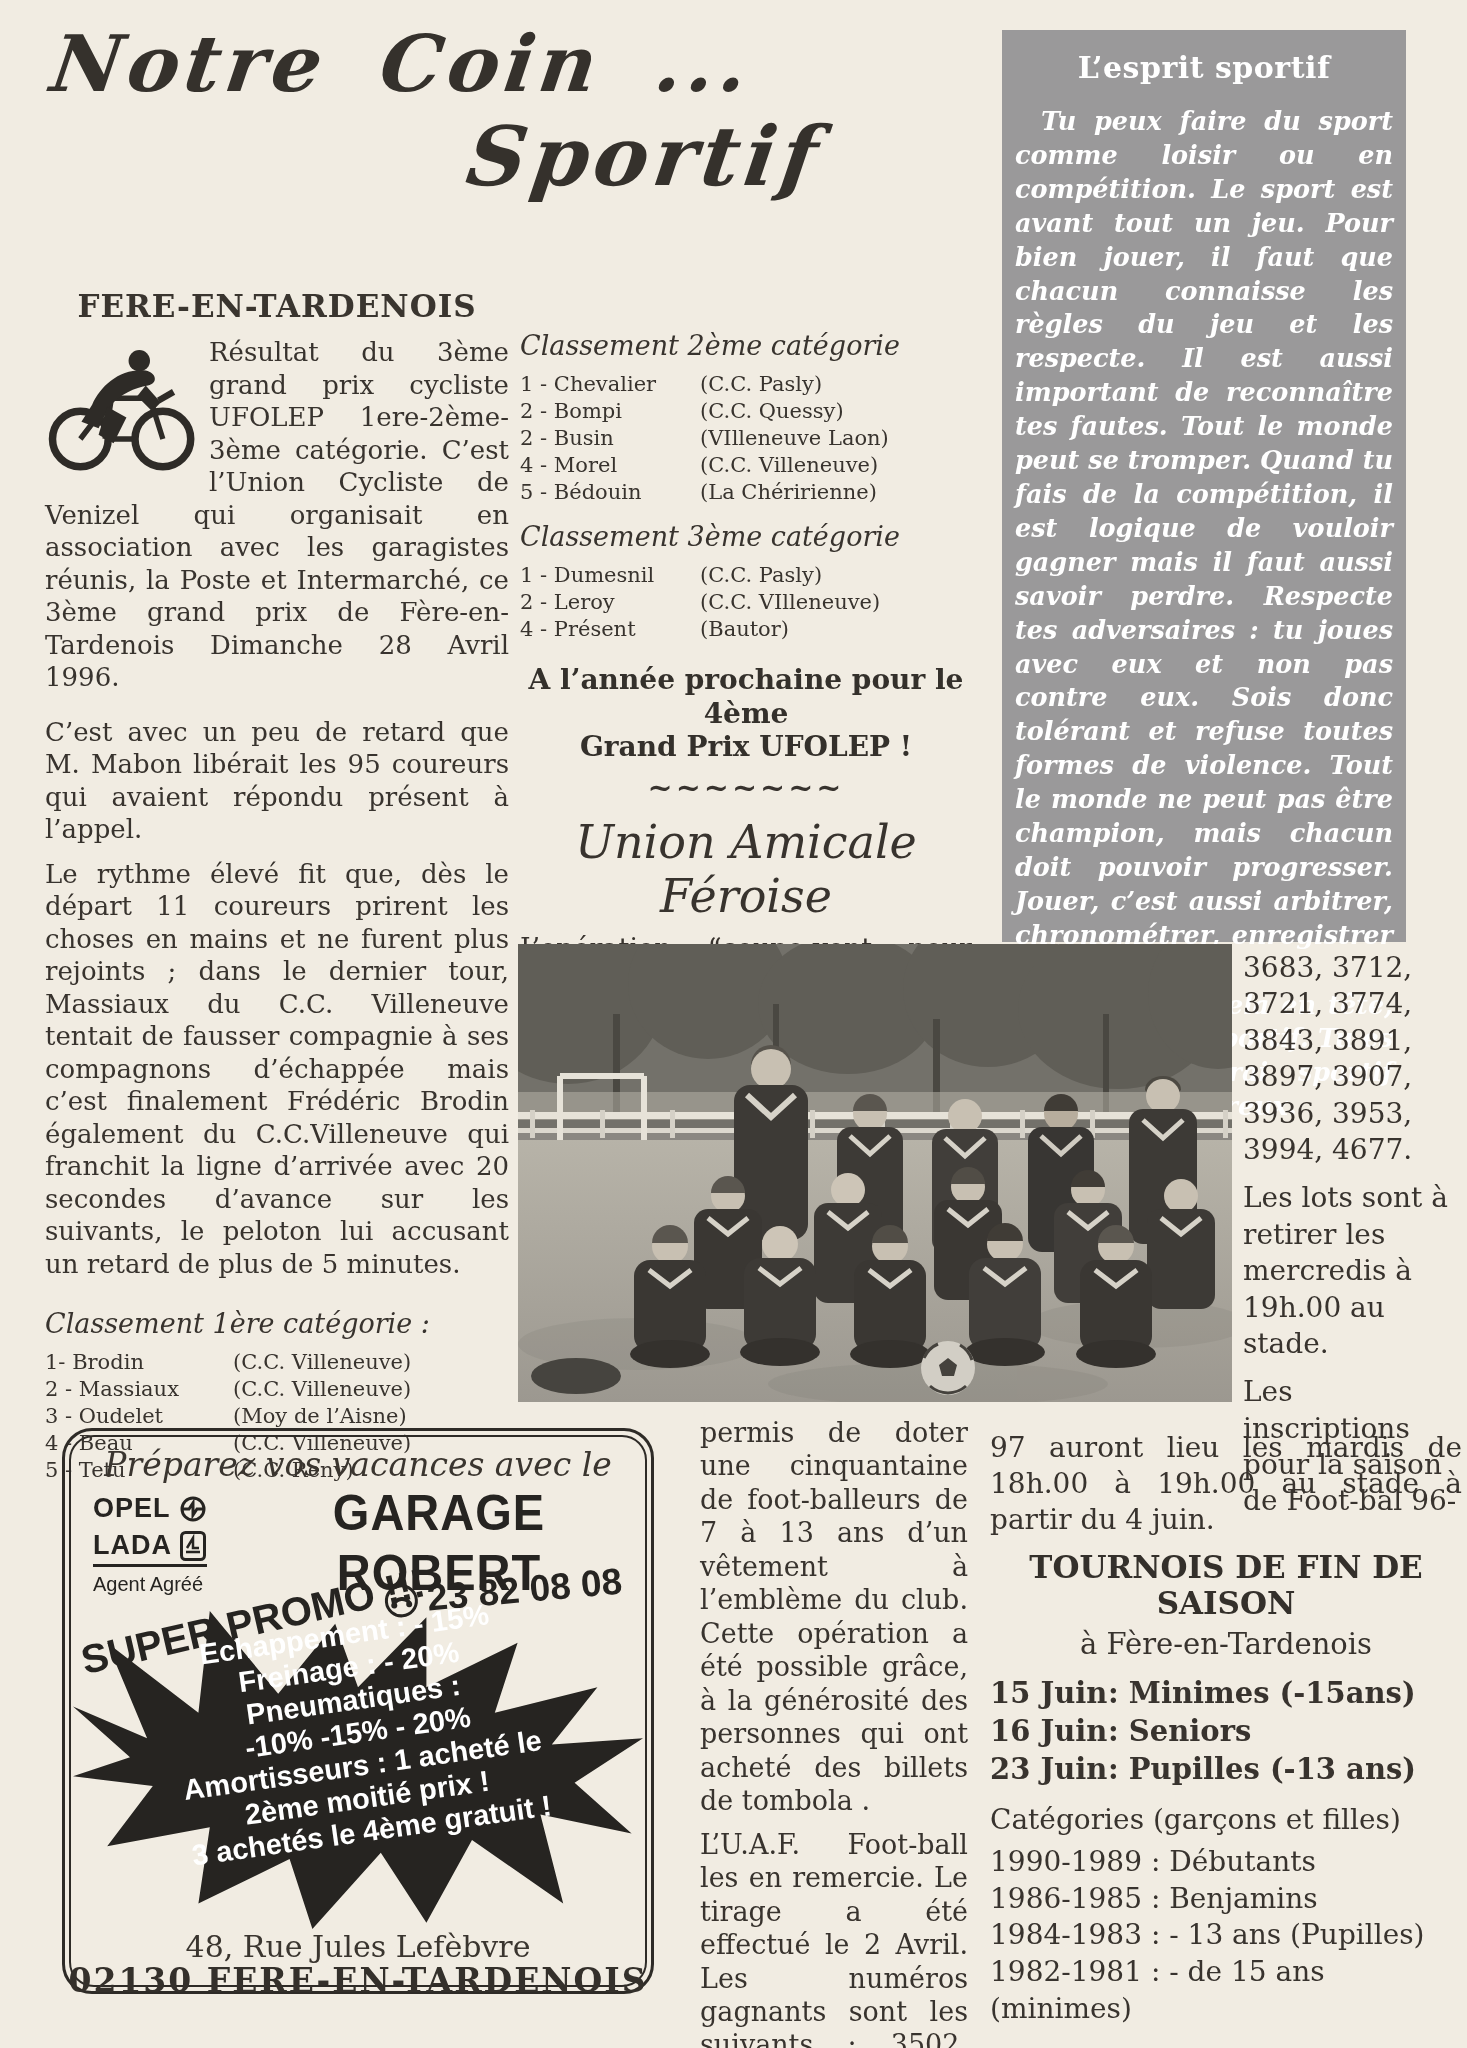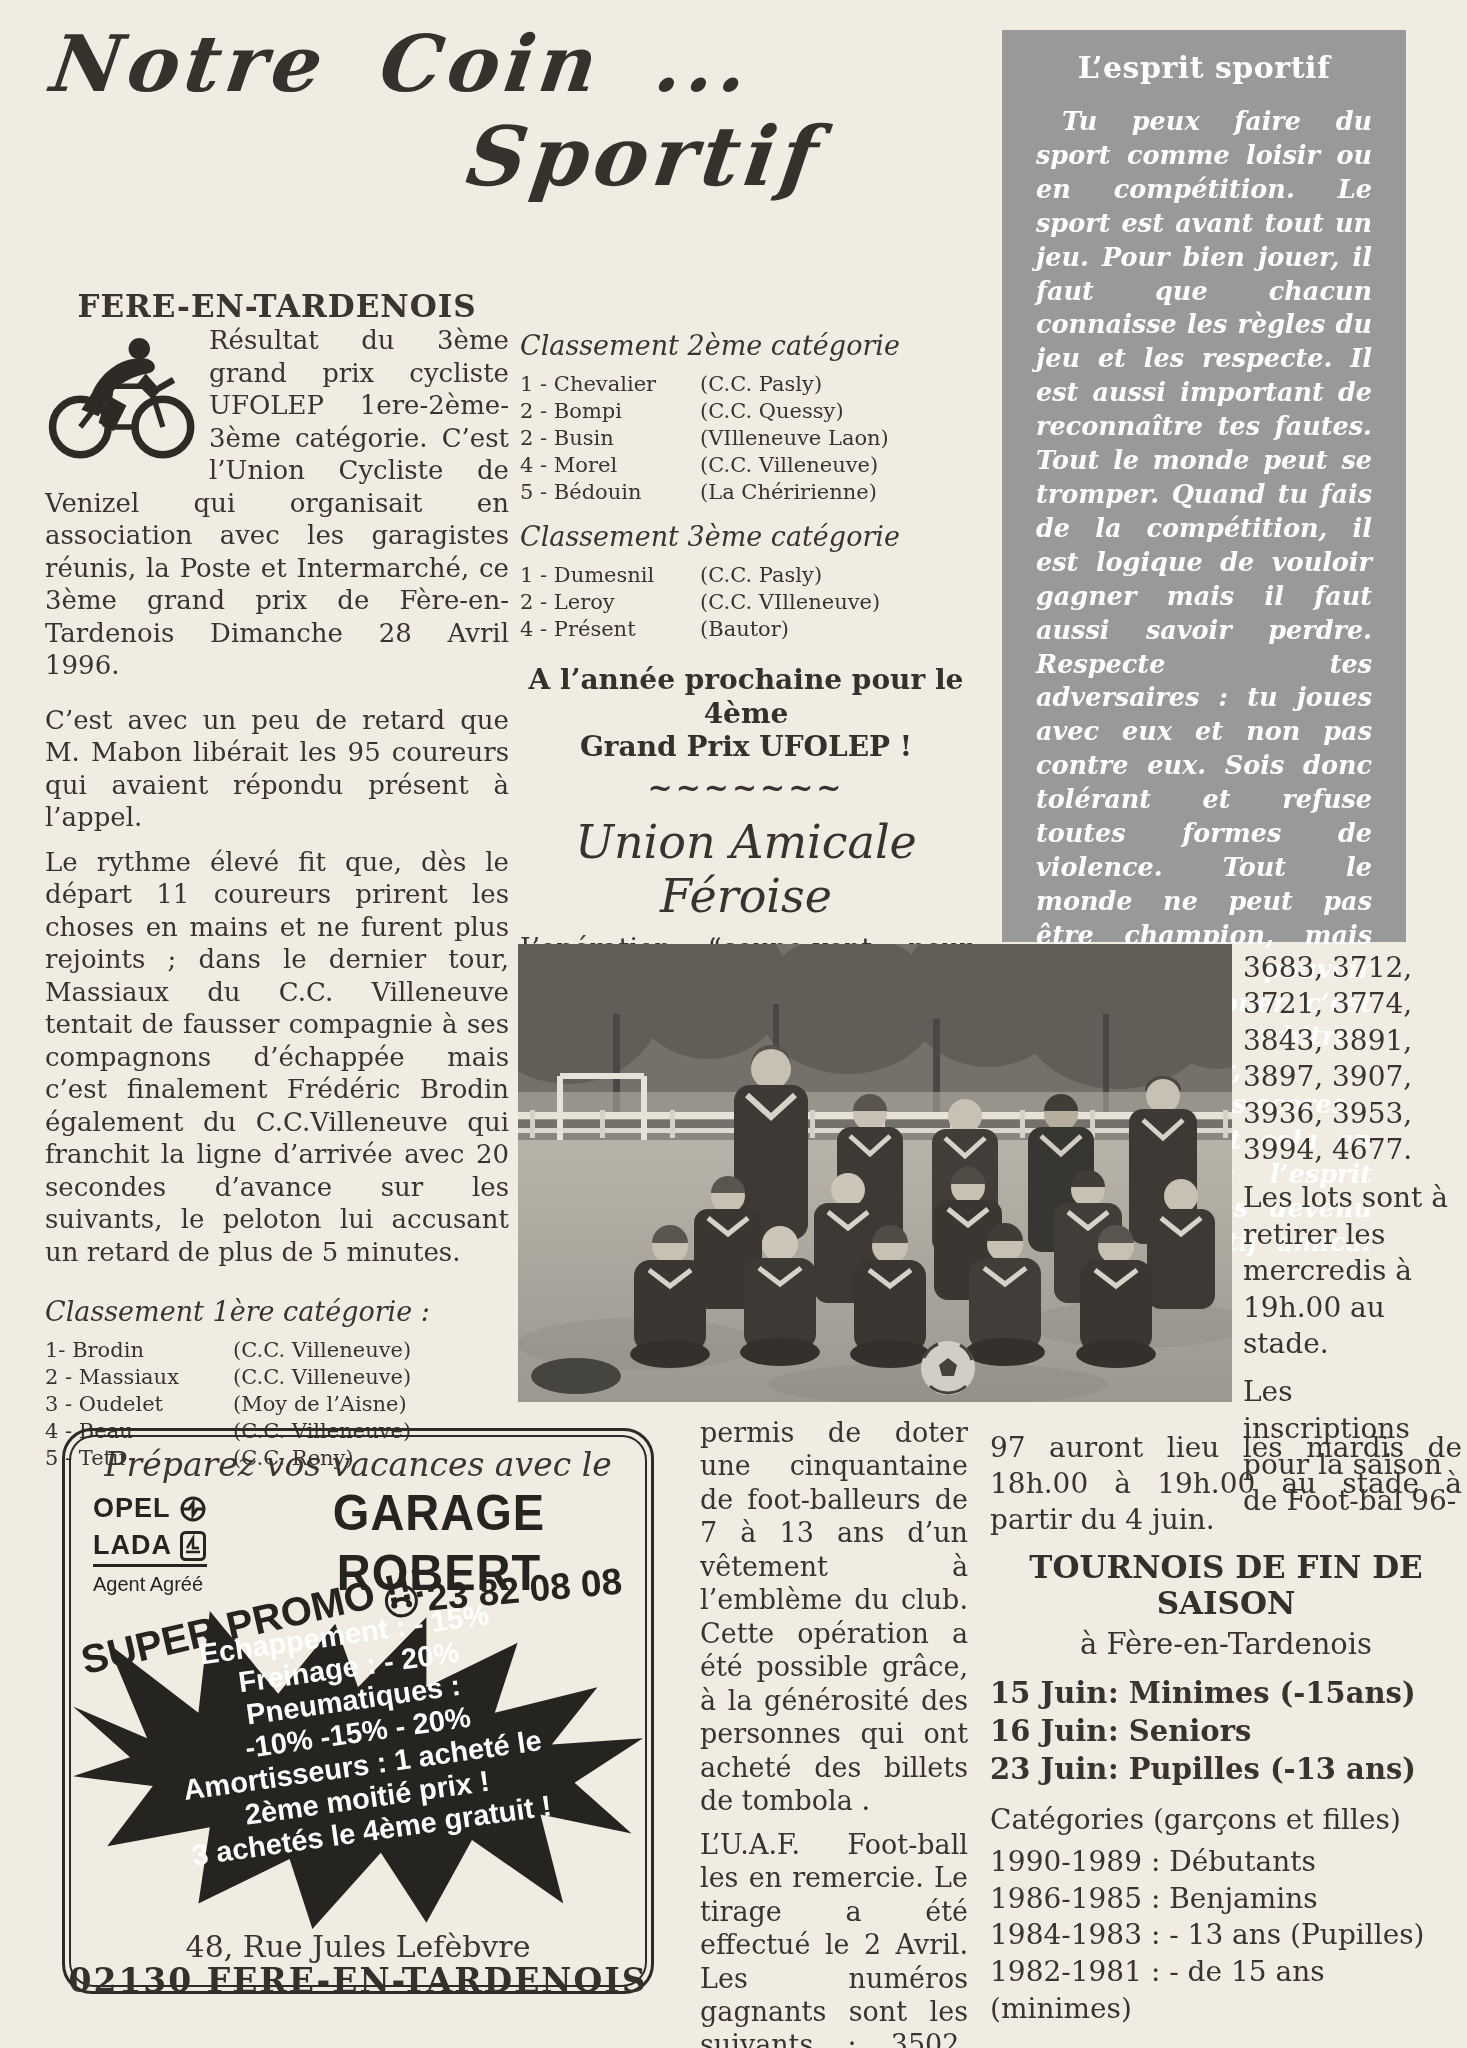--- a/index.html
+++ b/index.html
@@ -8,42 +8,42 @@
   [data-name]{box-sizing:border-box;}
 
   
   .script-title{position:absolute;font-family:"DejaVu Serif",serif;font-style:italic;font-weight:bold;
         color:#35312c;transform:skewX(-8deg);letter-spacing:5px;word-spacing:22px;white-space:nowrap;}
   #title1{left:52px;top:18px;font-size:78px;}
   #title2{left:468px;top:108px;font-size:82px;}
 
   
   #leftcol{position:absolute;left:45px;top:288px;width:464px;}
-  .fere-heading{text-align:center;font-weight:bold;font-size:31px;letter-spacing:1px;color:#3a352f;margin-bottom:0;}
+  .fere-heading{text-align:center;font-weight:bold;font-size:31px;letter-spacing:1px;color:#3a352f;margin-bottom:12px;}
   .bodytext{font-size:26px;line-height:1.25;text-align:justify;color:#38332e;}
   #cyclist{float:left;width:150px;height:138px;margin:4px 14px 2px 0;}
   .para{margin-top:22px;}
   .cl-header{font-style:italic;font-size:27px;margin-top:28px;margin-bottom:10px;color:#38332e;}
   .cl-row{display:flex;font-size:21px;line-height:1.28;}
   .cl-pos{width:188px;flex:none;}
   .cl-club{flex:1;}
 
   
   #midcol{position:absolute;left:520px;top:330px;width:452px;}
   #midcol .cl-header{margin-top:0;}
   #midcol .cl-header.second{margin-top:16px;}
   #midcol .cl-pos{width:180px;}
   .announce{margin-top:20px;text-align:center;font-weight:bold;font-size:28px;line-height:1.2;color:#34302b;}
   .tildes{text-align:center;font-weight:bold;font-size:30px;letter-spacing:3px;margin-top:6px;color:#38332e;}
   .uaf{margin-top:10px;text-align:center;font-style:italic;font-size:46px;color:#38332e;}
   .operation{margin-top:10px;font-size:27px;text-align:justify;}
 
   
   #sidebar{position:absolute;left:1002px;top:30px;width:404px;height:912px;background:#9a999a;
-           padding:16px 34px;color:#fff;}
+           padding:16px 13px;color:#fff;}
   #sidebar h2{margin:4px 0 20px 0;text-align:center;font-size:30px;font-weight:bold;color:#fff;letter-spacing:.5px;}
   .sb-para{font-size:25.5px;line-height:1.33;font-style:italic;font-weight:bold;text-align:justify;}
   .sb-para.first{text-indent:26px;}
 
   
   #photo{position:absolute;left:518px;top:944px;width:714px;height:458px;background:#8a8781;}
 
   
   #rightnarrow{position:absolute;left:1243px;top:950px;width:220px;font-size:28px;line-height:1.3;}
   .numline{white-space:nowrap;}

